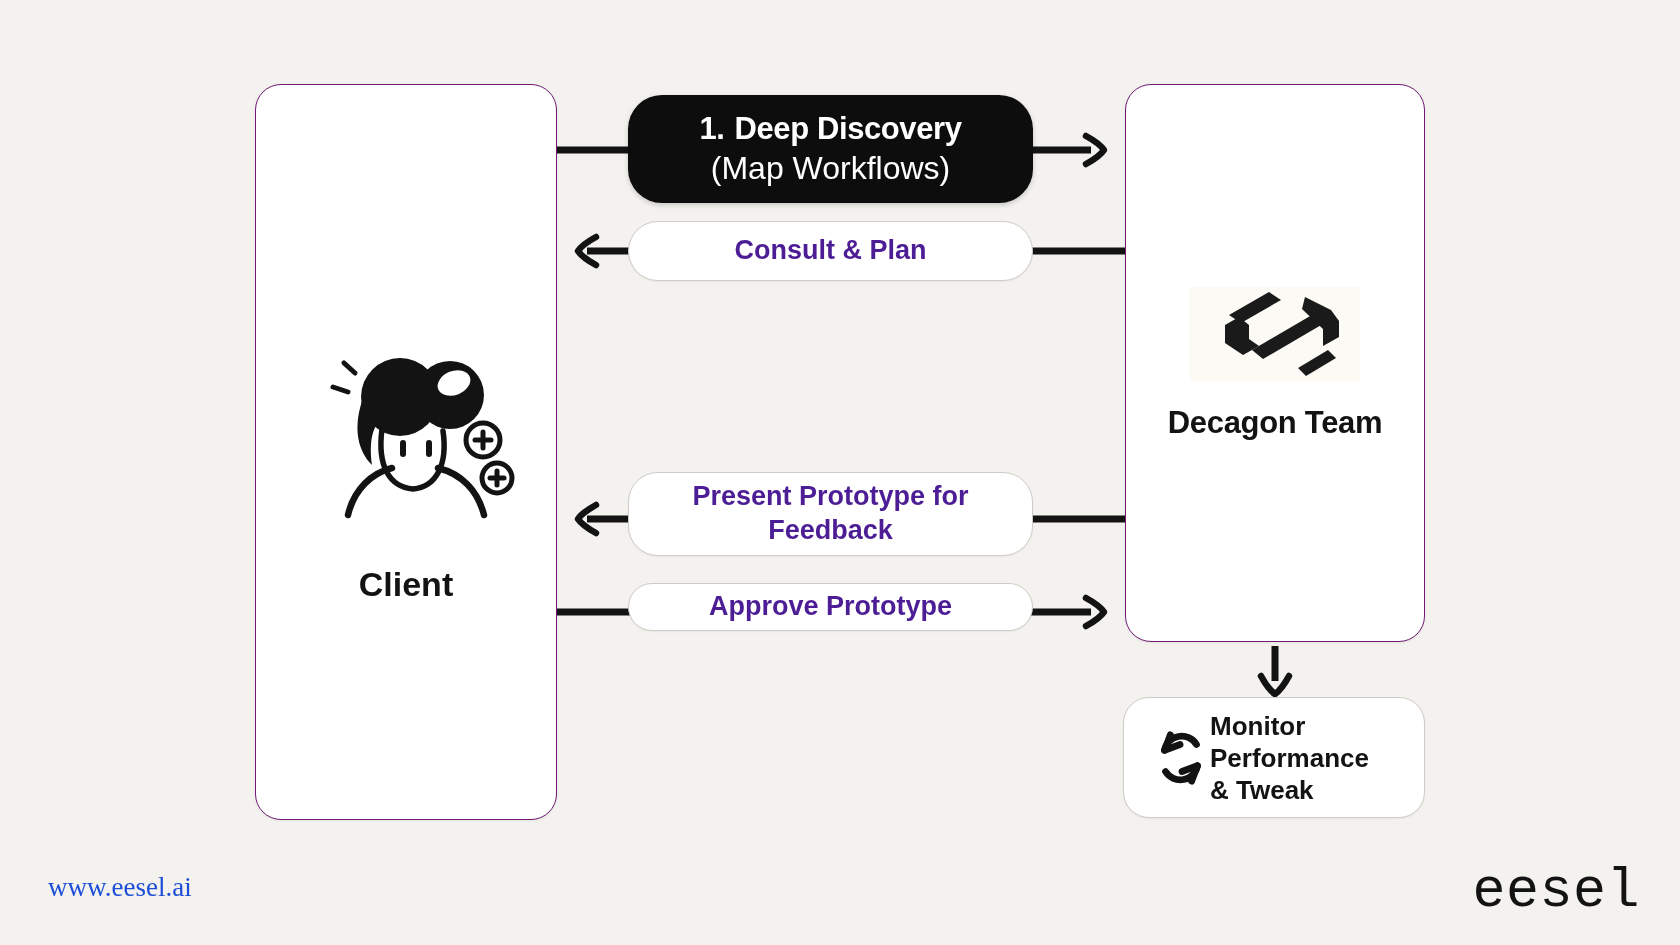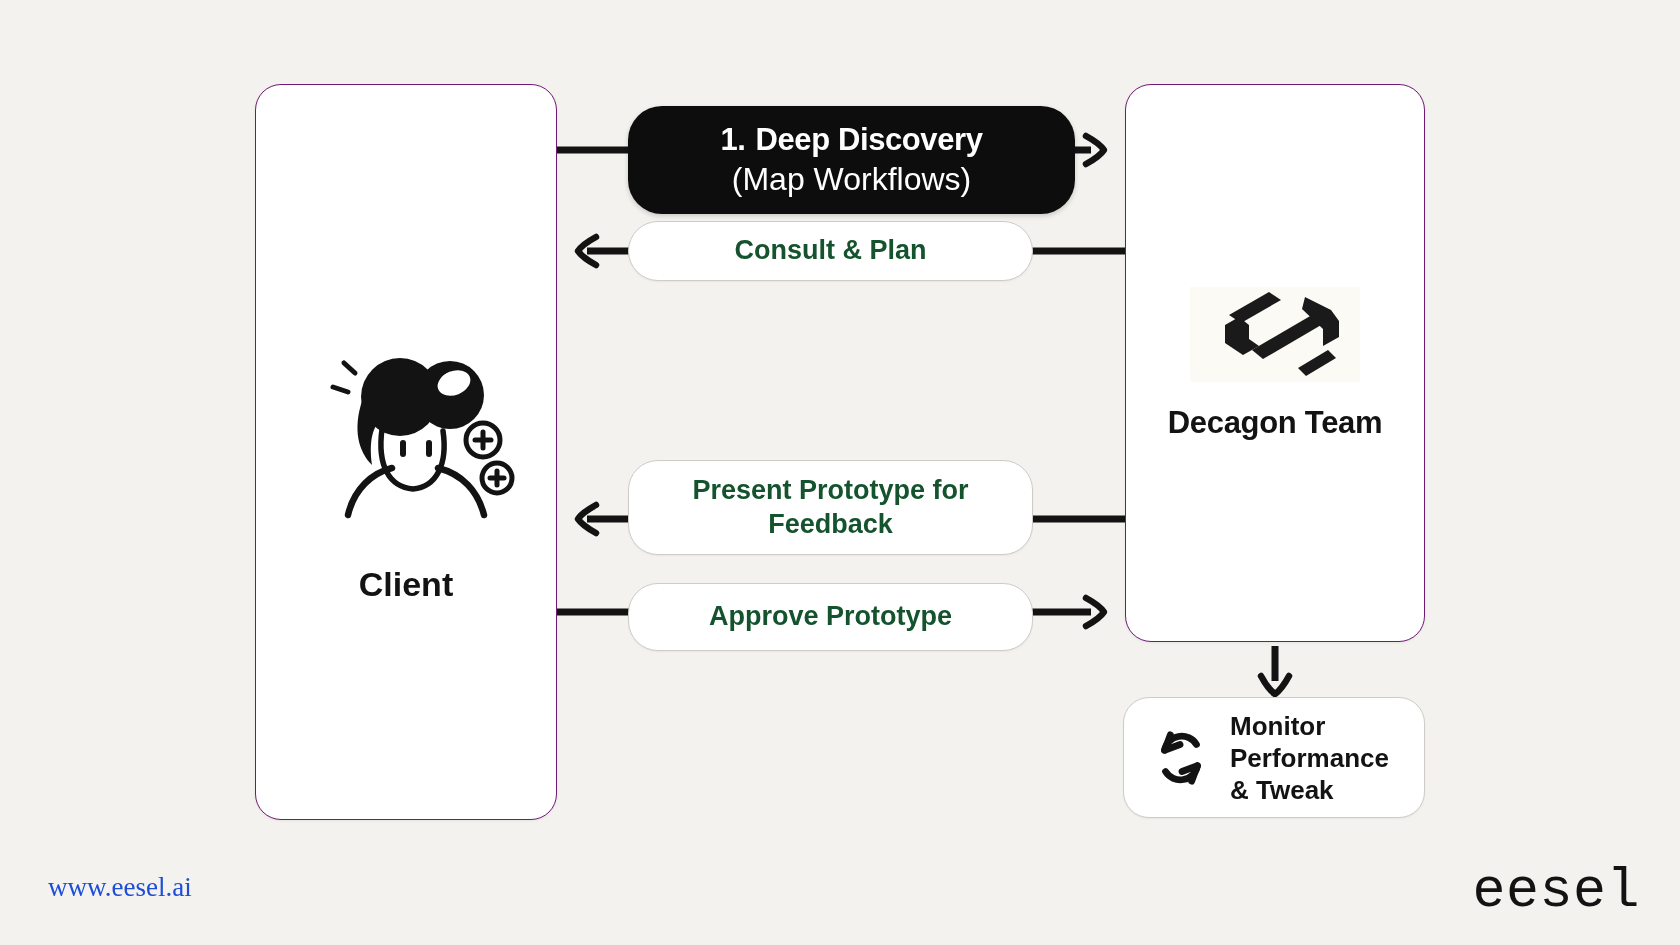--- a/index.html
+++ b/index.html
@@ -16,49 +16,49 @@
   .actor-label { position:absolute; width:100%; text-align:center;
                  font-weight:700; color:#131313; white-space:nowrap; }
   .client-label  { top:444px; font-size:34px;margin-top:36px; }
   .decagon-label { top:320px; font-size:31px; letter-spacing:-0.3px; }
 
   .client-icon { position:absolute; left:64px; top:250px; }
   .logo-plate  { position:absolute; left:64px; top:202px; width:170px; height:95px;
                  background:#fcfaf5; display:flex; align-items:center; justify-content:center; }
 
   
-  .step-pill { position:absolute; left:628px; width:447px; background:#0d0d0d;
+  .step-pill { position:absolute; left:628px; width:405px; background:#0d0d0d;
                border-radius:34px; color:#ffffff; display:flex; flex-direction:column;
-               align-items:center; justify-content:center; box-shadow:0 2px 5px rgba(0,0,0,0.18);margin-top:11px; }
+               align-items:center; justify-content:center; box-shadow:0 2px 5px rgba(0,0,0,0.18); }
   .step-1 { top:95px;  height:108px; }
   .step-2 { top:352px; height:105px; }
   .step-3 { top:713px; height:107px; }
   .step-line1 { font-size:31px; font-weight:700; white-space:nowrap; letter-spacing:-0.4px; }
   .step-num   { margin-right:10px; }
   .step-line2 { font-size:32px; font-weight:400; white-space:nowrap; margin-top:3px; }
   .step-line2 .bold-part { font-weight:700; }
   .step-line2 .sub-part  { margin-left:8px; }
 
   
   .msg-pill { position:absolute; left:628px; width:405px; background:#ffffff;
               border:1px solid #cfccc7; border-radius:30px; display:flex;
               align-items:center; justify-content:center;
               box-shadow:0 1px 2px rgba(0,0,0,0.05); }
   .msg-1 { top:221px; height:60px; }
-  .msg-2 { top:460px; height:95px; }
-  .msg-3 { top:583px; height:68px; }
-  .msg-label { font-size:27px; font-weight:700; color:#14532d; text-align:center;
+  .msg-2 { top:472px; height:84px; }
+  .msg-3 { top:583px; height:48px; }
+  .msg-label { font-size:27px; font-weight:700; color:#4c1d95; text-align:center;
                max-width:320px; line-height:1.25; }
 
   
   .monitor-box { position:absolute; left:1123px; top:697px; width:302px; height:121px;
                  background:#ffffff; border:1px solid #cfccc7; border-radius:26px;
                  display:flex; align-items:center; padding-left:28px;
                  box-shadow:0 1px 2px rgba(0,0,0,0.05); }
-  .monitor-text { margin-left:20px; font-size:26px; font-weight:700; color:#131313;
+  .monitor-text { font-size:26px; font-weight:700; color:#131313;
                   line-height:32px; }
   .monitor-text div { white-space:nowrap; }
 
   
   .arrows { position:absolute; left:0; top:0; pointer-events:none; }
   .arrows line, .arrows path { stroke:#131313; fill:none; }
   .flow-line { stroke-width:7px; }
   .flow-head { stroke-width:6.5px; stroke-linecap:round; stroke-linejoin:round; }
 
   

